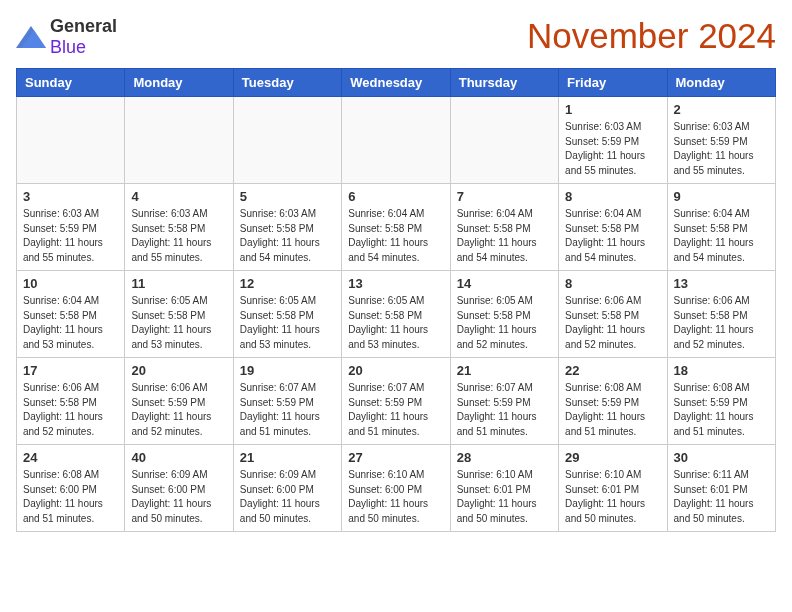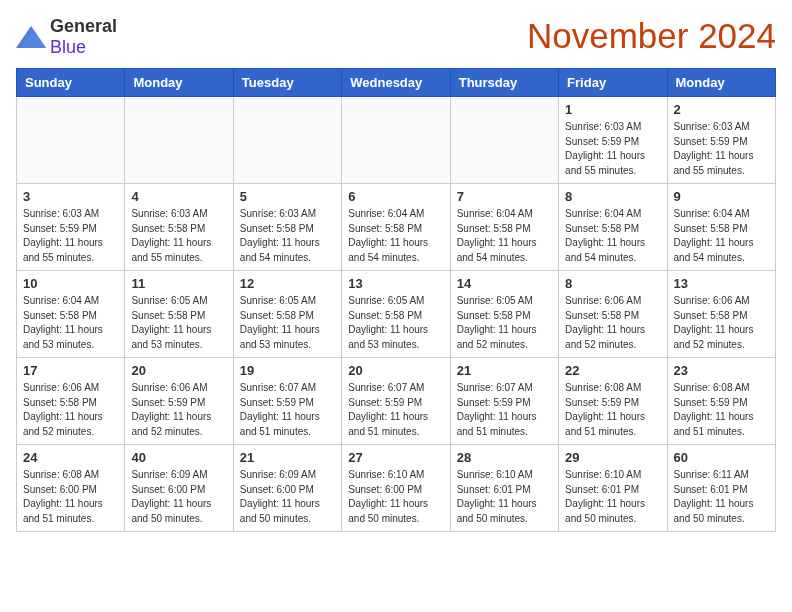--- a/index.html
+++ b/index.html
@@ -200,21 +200,21 @@
         </td>
         <td>
           <span class="day-number">21</span>
           <div class="day-info">Sunrise: 6:07 AM<br>Sunset: 5:59 PM<br>Daylight: 11 hours and 51 minutes.</div>
         </td>
         <td>
           <span class="day-number">22</span>
           <div class="day-info">Sunrise: 6:08 AM<br>Sunset: 5:59 PM<br>Daylight: 11 hours and 51 minutes.</div>
         </td>
         <td>
-          <span class="day-number">23</span>
+          <span class="day-number">18</span>
           <div class="day-info">Sunrise: 6:08 AM<br>Sunset: 5:59 PM<br>Daylight: 11 hours and 51 minutes.</div>
         </td>
       </tr>
       <tr>
         <td>
           <span class="day-number">24</span>
           <div class="day-info">Sunrise: 6:08 AM<br>Sunset: 6:00 PM<br>Daylight: 11 hours and 51 minutes.</div>
         </td>
         <td>
           <span class="day-number">40</span>
@@ -230,18 +230,18 @@
         </td>
         <td>
           <span class="day-number">28</span>
           <div class="day-info">Sunrise: 6:10 AM<br>Sunset: 6:01 PM<br>Daylight: 11 hours and 50 minutes.</div>
         </td>
         <td>
           <span class="day-number">29</span>
           <div class="day-info">Sunrise: 6:10 AM<br>Sunset: 6:01 PM<br>Daylight: 11 hours and 50 minutes.</div>
         </td>
         <td>
-          <span class="day-number">60</span>
+          <span class="day-number">30</span>
           <div class="day-info">Sunrise: 6:11 AM<br>Sunset: 6:01 PM<br>Daylight: 11 hours and 50 minutes.</div>
         </td>
       </tr>
     </tbody>
 </table>
 
 </body></html>

